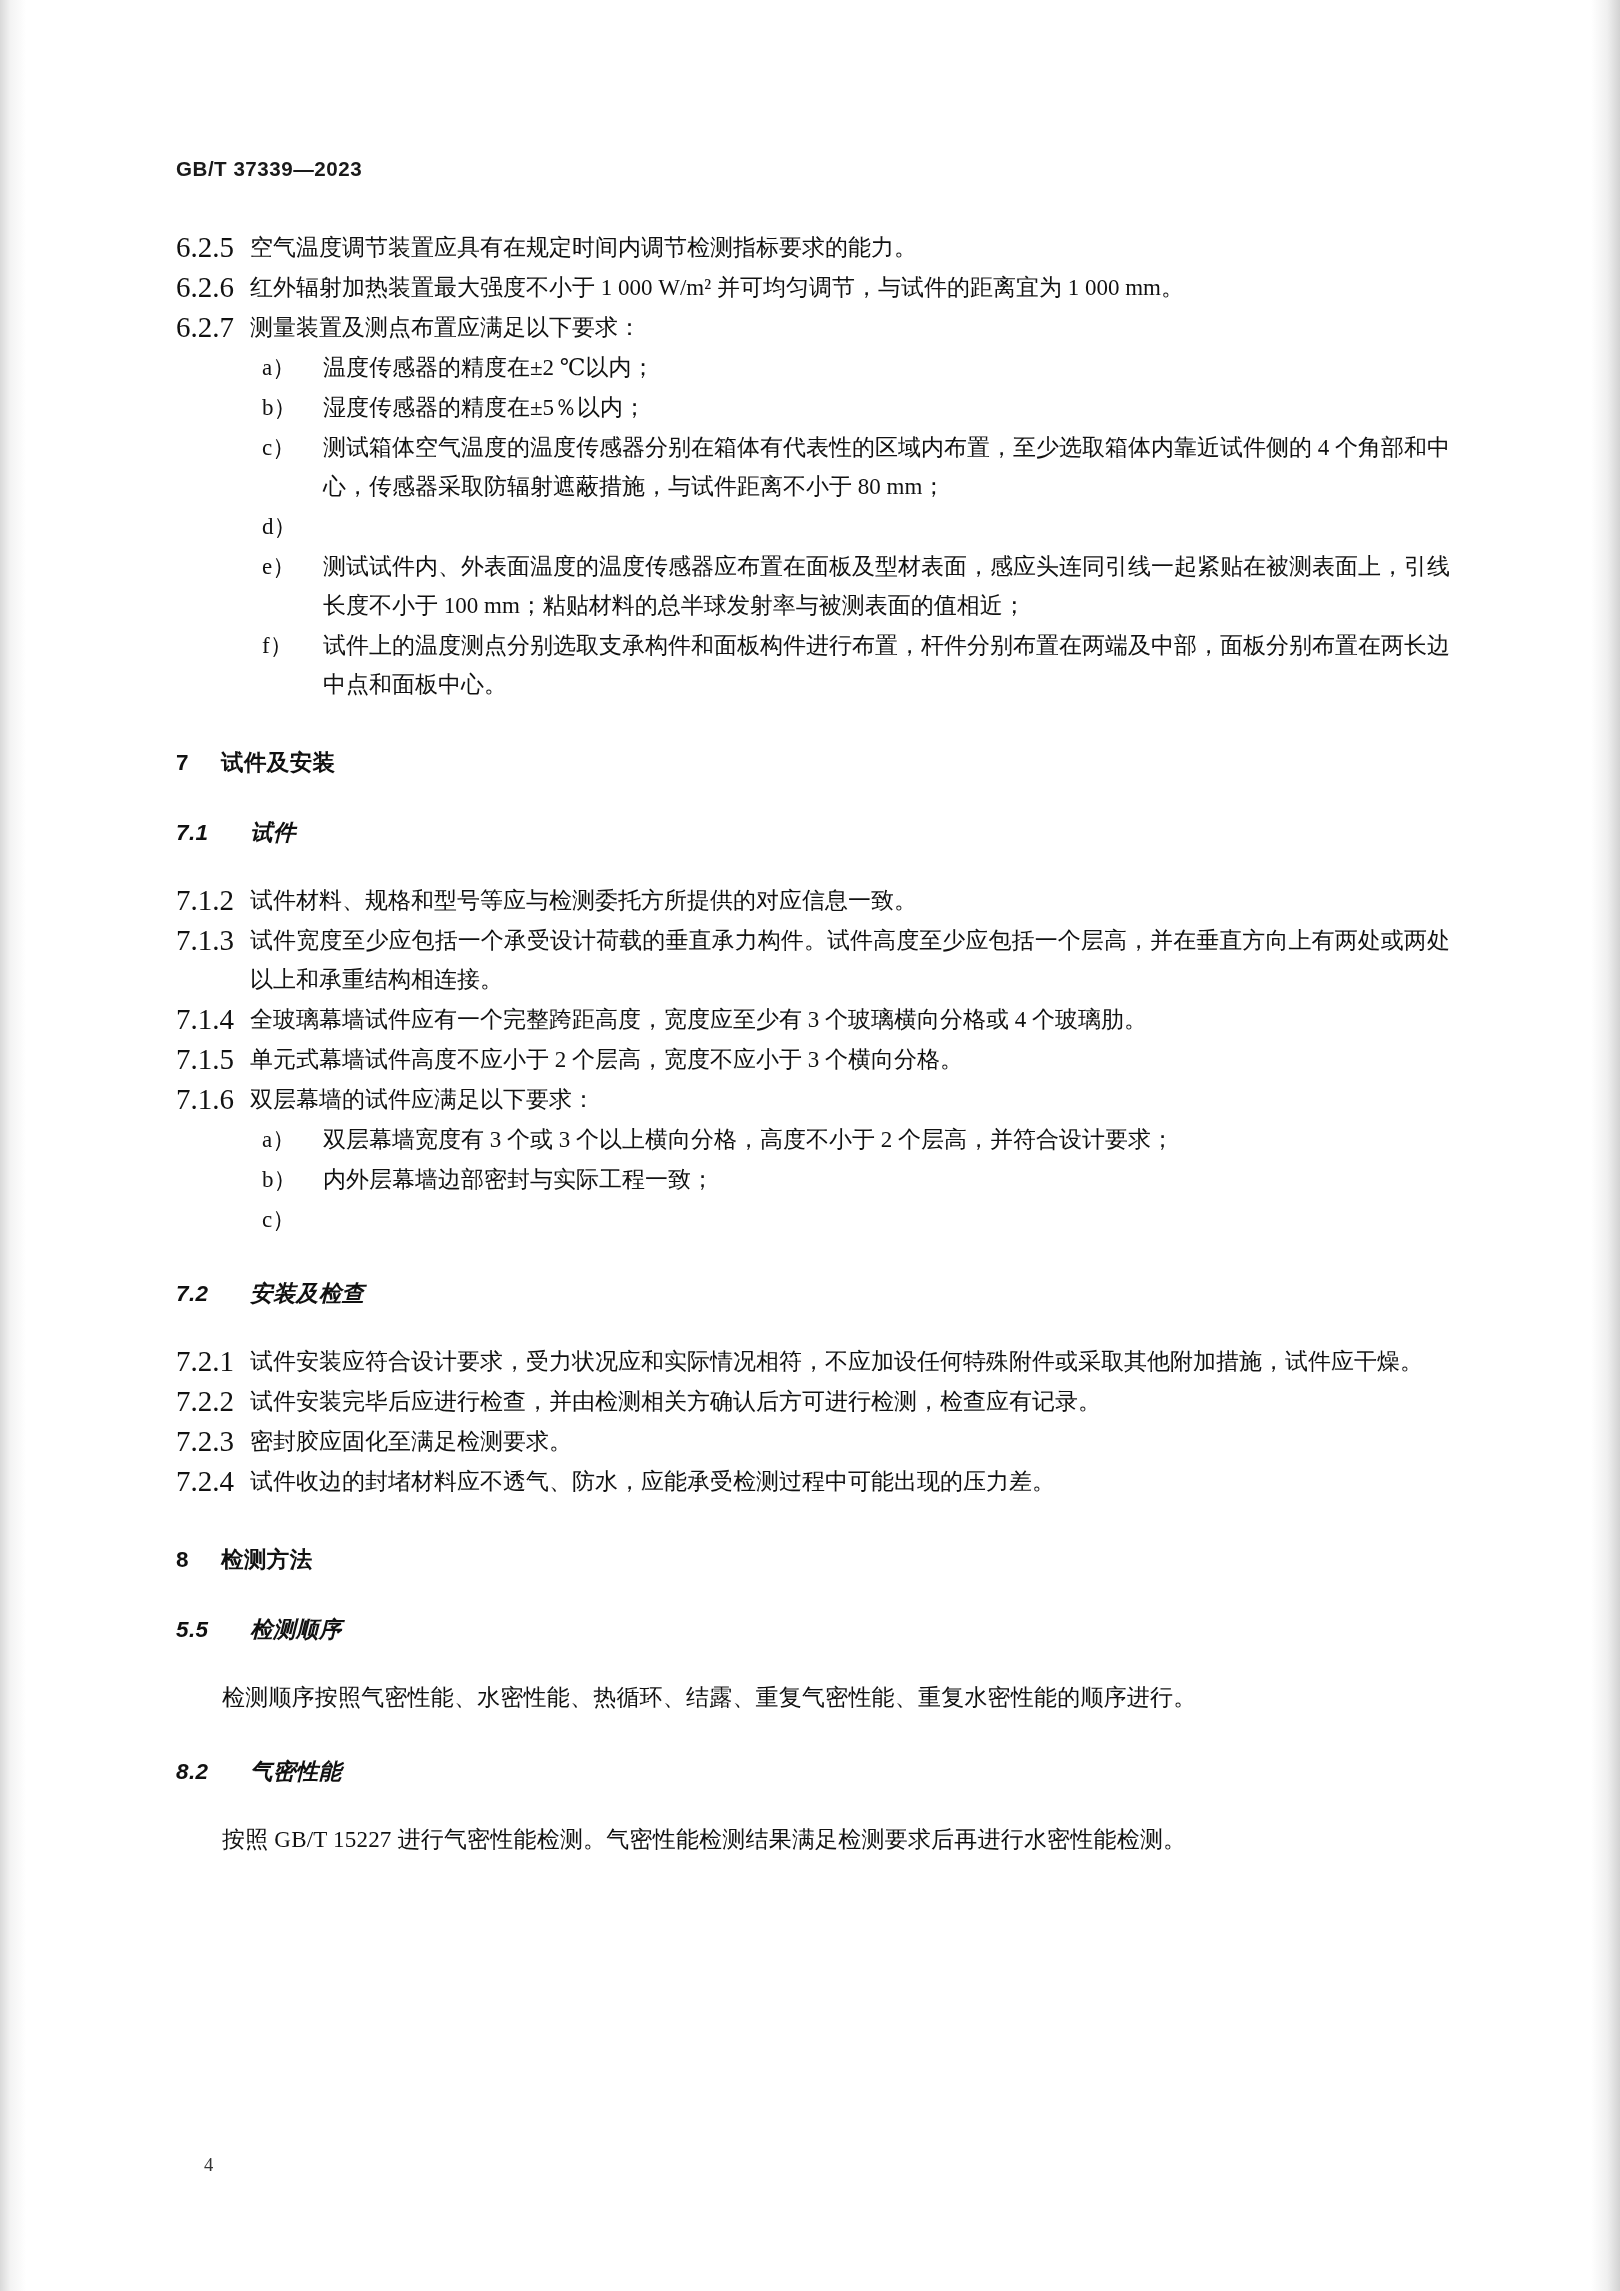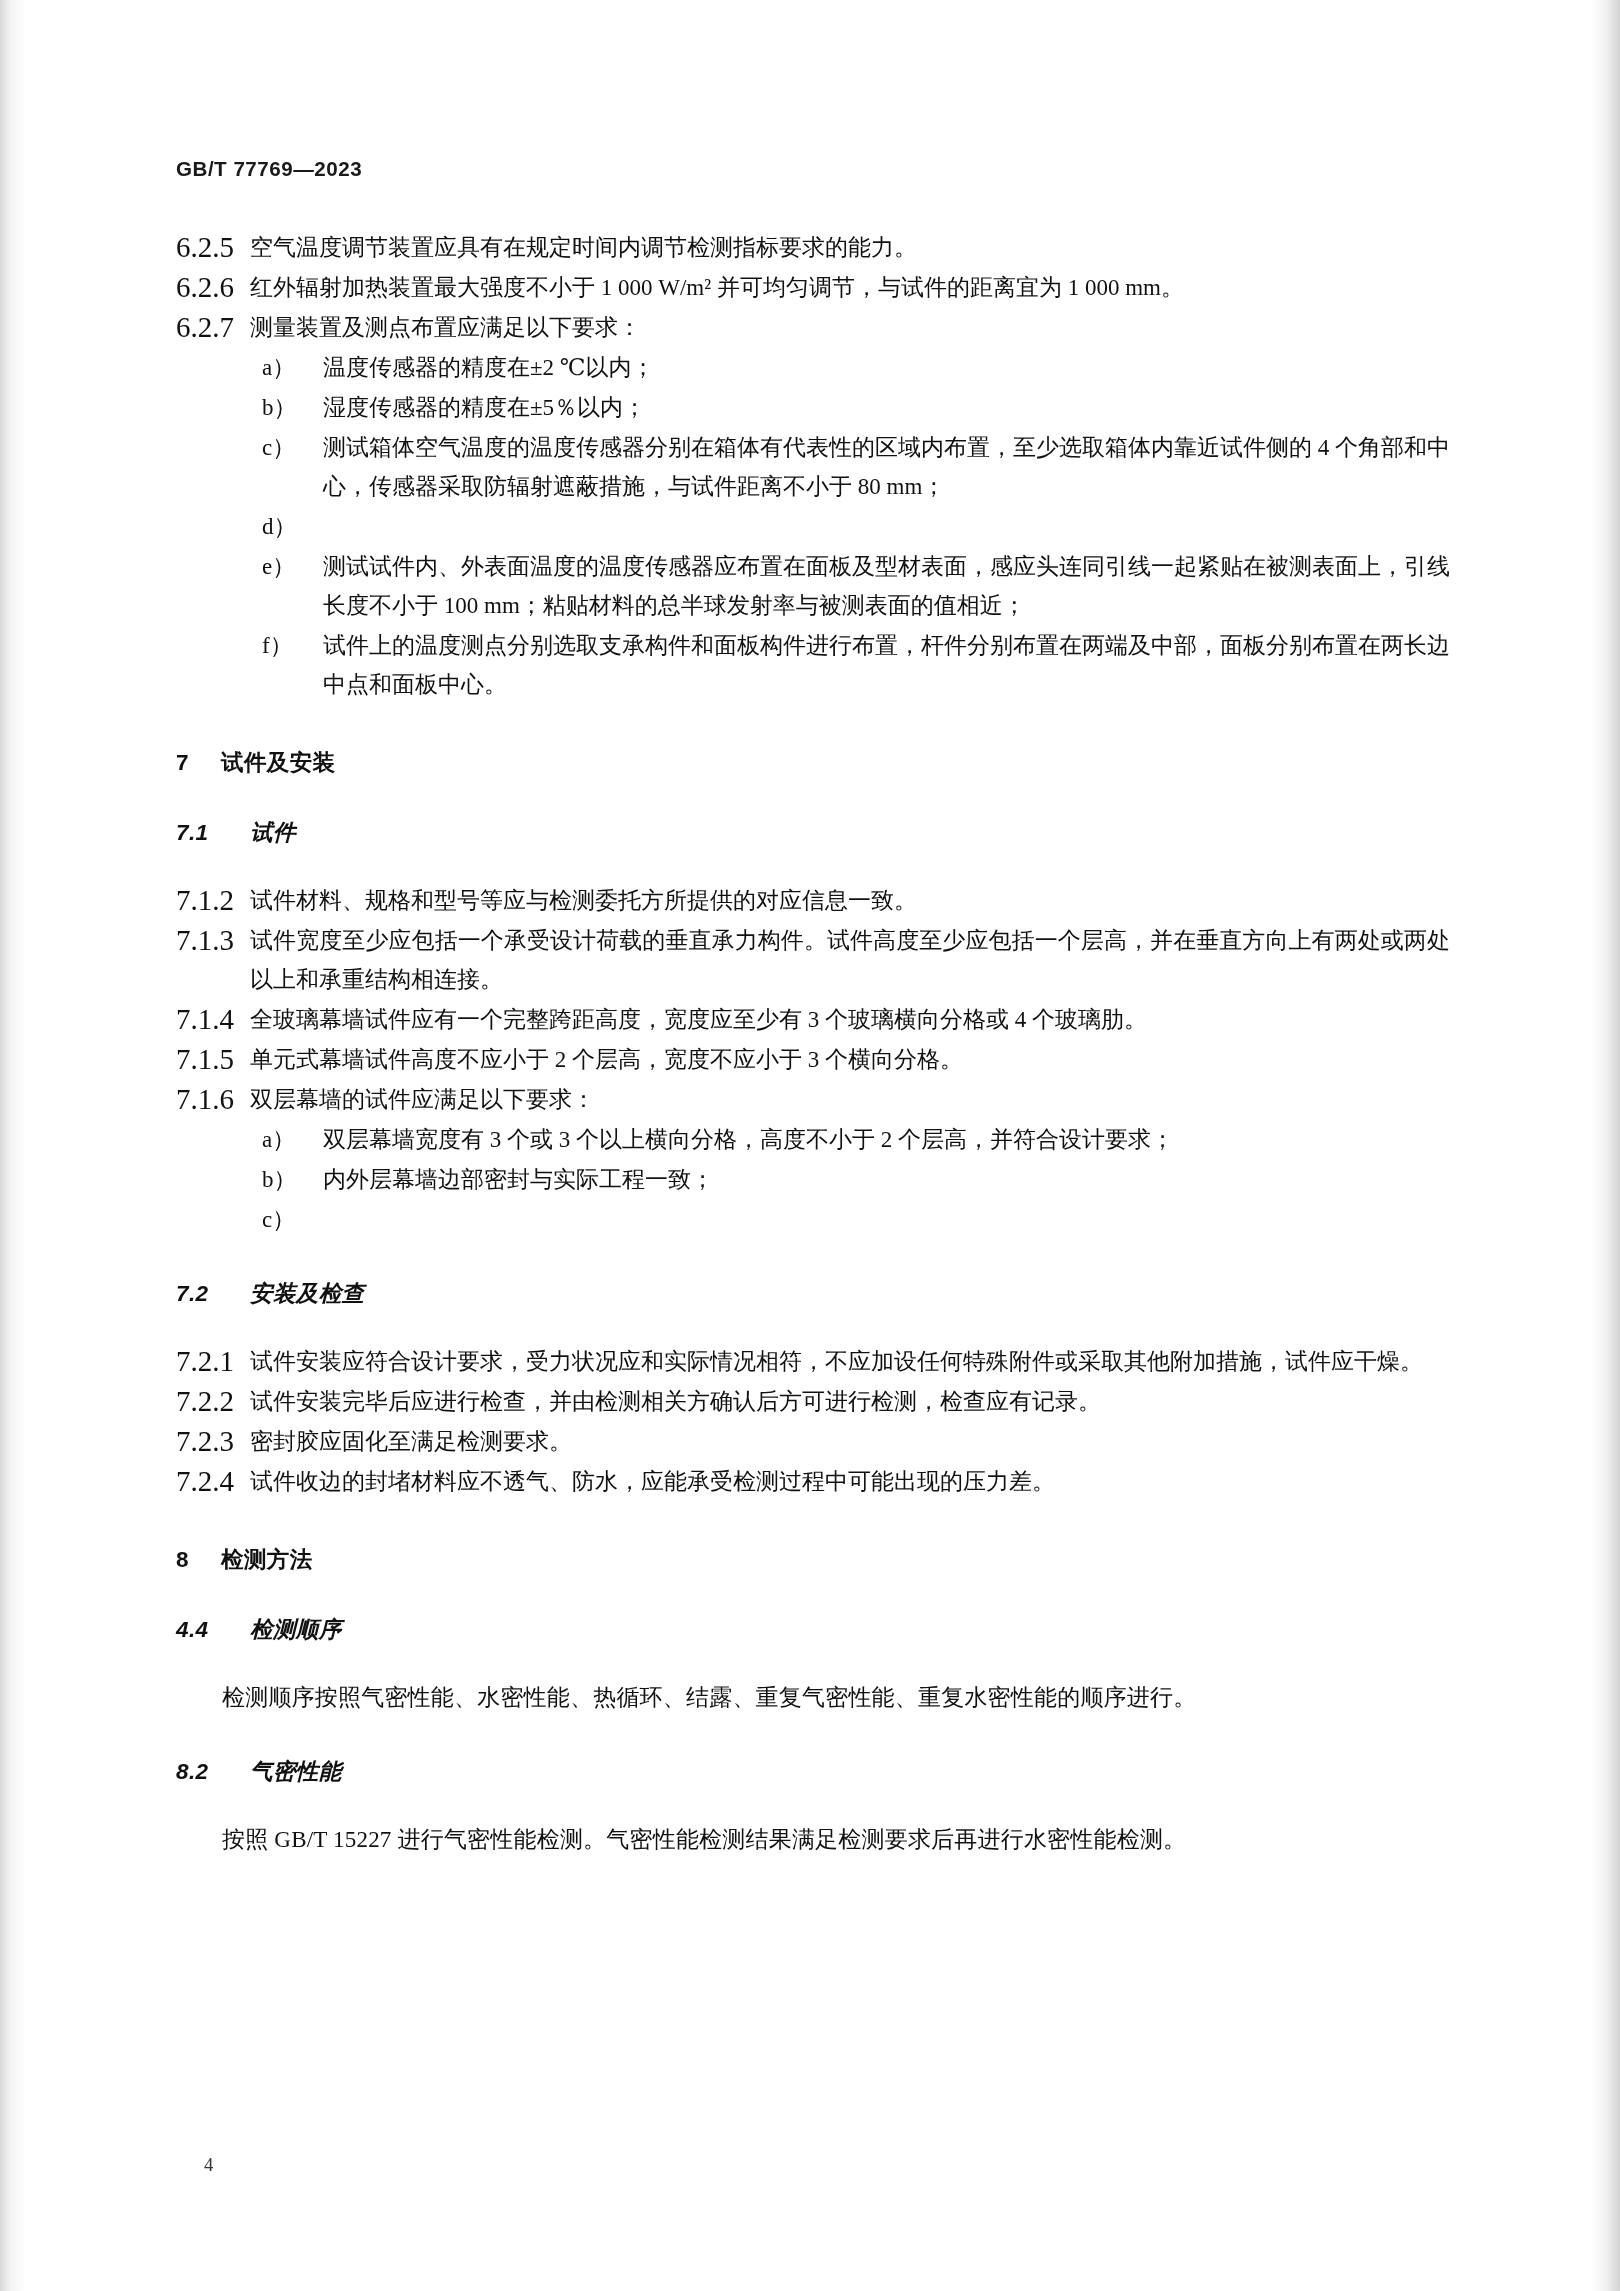--- a/index.html
+++ b/index.html
@@ -111,21 +111,21 @@
     color: #333;
   }
 </style>
 </head>
 <body>
 
 <div class="page">
 
   <div class="content">
 
-    <div class="hdr">GB/T 77769—2023</div>
+    <div class="hdr">GB/T 37339—2023</div>
 
     <div class="item-row">
       <span class="lbl">6.2.5</span>
       <span class="txt">空气温度调节装置应具有在规定时间内调节检测指标要求的能力。</span>
     </div>
 
     <div class="item-row">
       <span class="lbl">6.2.6</span>
       <span class="txt">红外辐射加热装置最大强度不小于 1 000 W/m² 并可均匀调节，与试件的距离宜为 1 000 mm。</span>
     </div>
@@ -219,21 +219,21 @@
     <div class="item-row">
       <span class="lbl">7.2.4</span>
       <span class="txt">试件收边的封堵材料应不透气、防水，应能承受检测过程中可能出现的压力差。</span>
     </div>
 
     <div class="clause">
       <span class="cn">8</span><span>检测方法</span>
     </div>
 
     <div class="clause sub">
-      <span class="cn">4.4</span><span>检测顺序</span>
+      <span class="cn">5.5</span><span>检测顺序</span>
     </div>
 
     <p class="p para-indent">检测顺序按照气密性能、水密性能、热循环、结露、重复气密性能、重复水密性能的顺序进行。</p>
 
     <div class="clause sub">
       <span class="cn">8.2</span><span>气密性能</span>
     </div>
 
     <p class="p para-indent">按照 GB/T 15227 进行气密性能检测。气密性能检测结果满足检测要求后再进行水密性能检测。</p>
 

